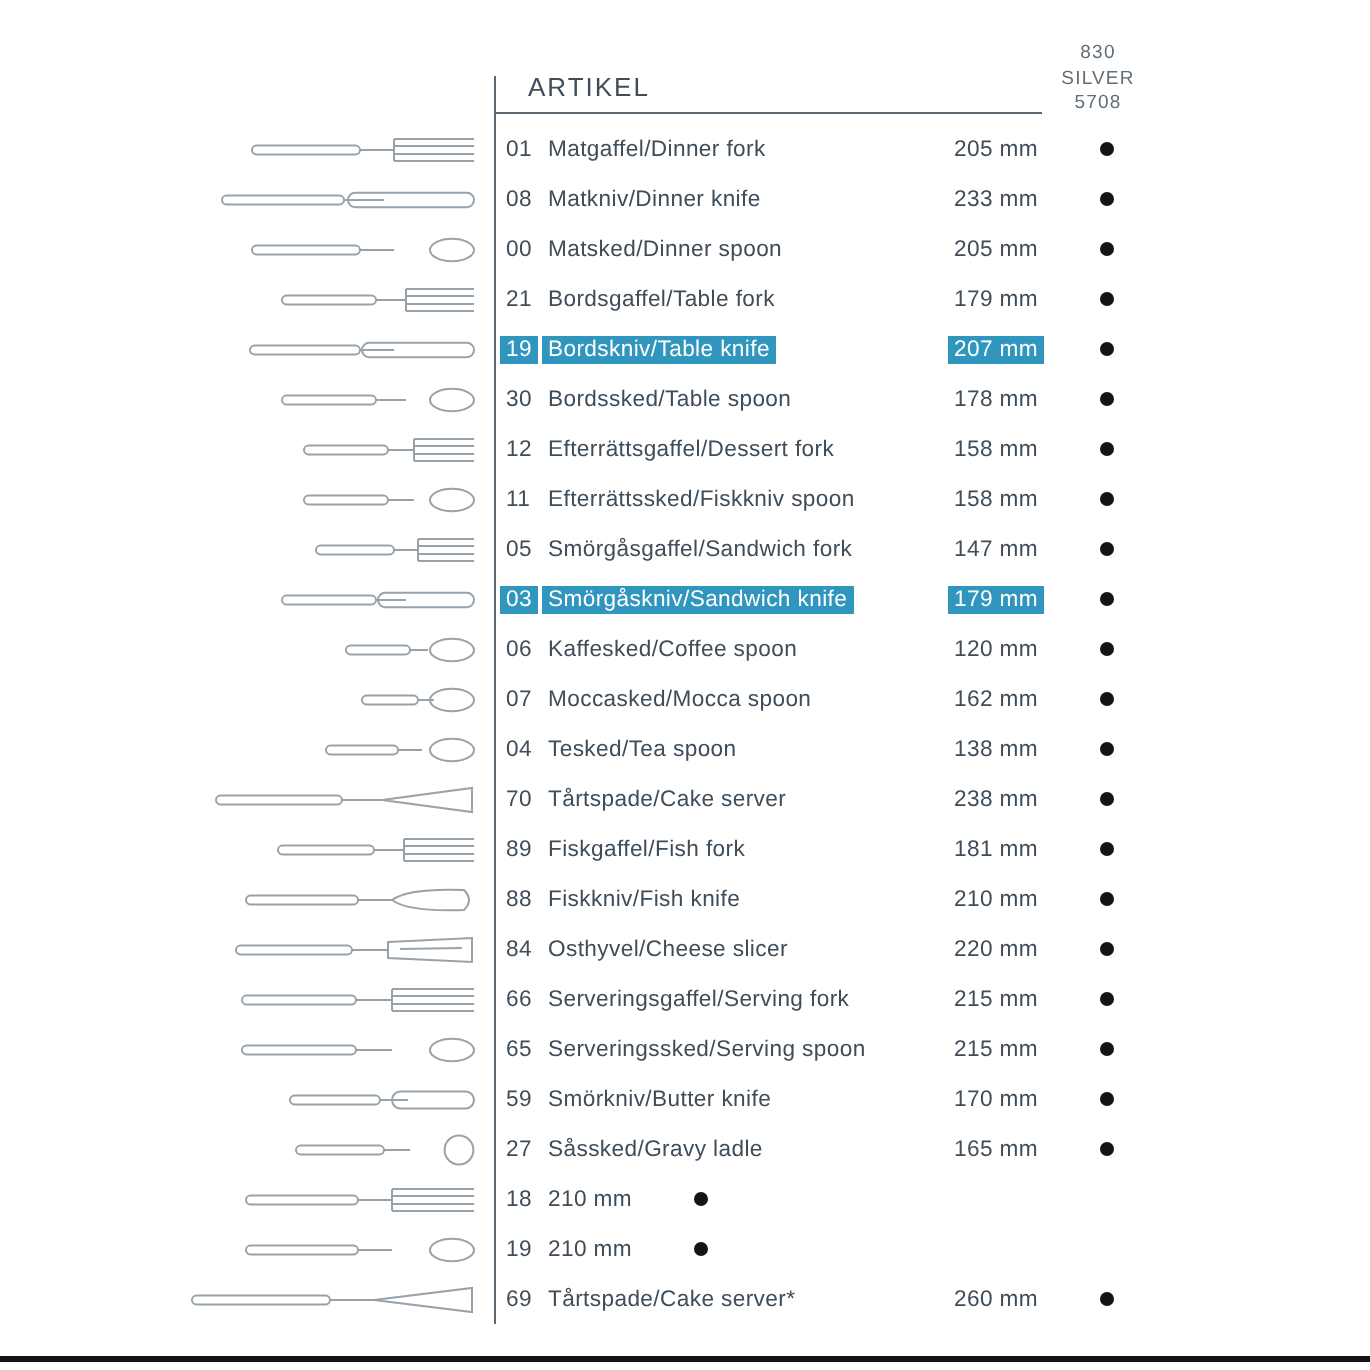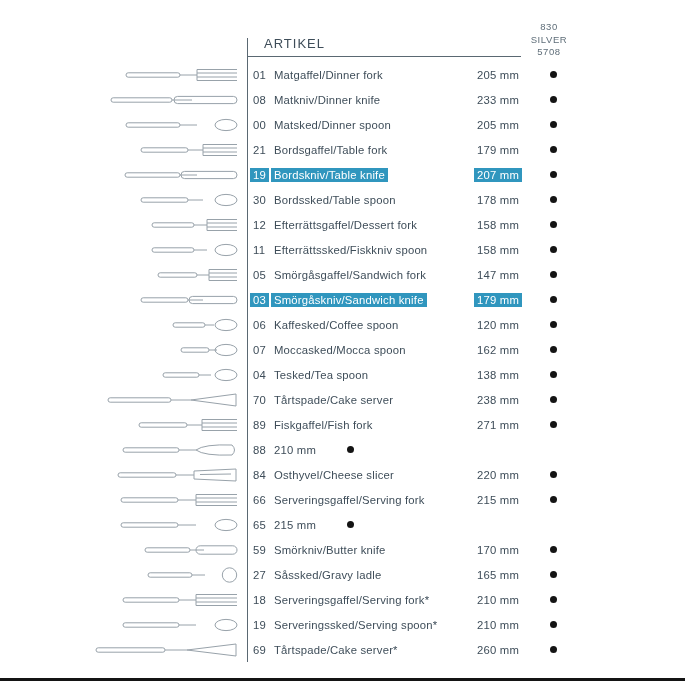--- a/index.html
+++ b/index.html
@@ -294,35 +294,36 @@
           <line x1="49" y1="9" x2="64" y2="9"></line>
           <line x1="64" y1="3.5" x2="64" y2="14.5"></line>
           <line x1="64" y1="3.5" x2="99" y2="3.5"></line>
           <line x1="64" y1="7" x2="99" y2="7"></line>
           <line x1="64" y1="11" x2="99" y2="11"></line>
           <line x1="64" y1="14.5" x2="99" y2="14.5"></line>
         </svg>
       </div>
     <div class="num"><span>89</span></div>
     <div class="name"><span>Fiskgaffel/Fish fork</span></div>
-    <div class="size"><span>271 mm</span></div>
+    <div class="size"><span>181 mm</span></div>
     <div class="dotcell">
         <span class="dot"></span>
       </div>
   </div>
 
   <div class="row">
     <div class="art">
         <svg width="116" height="18" viewBox="0 0 116 18" fill="none" stroke="#98a2aa" stroke-width="1">
           <rect x="1" y="6.8" width="56" height="4.4" rx="2.2"></rect>
           <line x1="57" y1="9" x2="74" y2="9"></line>
           <path d="M74 9 Q 82 3 110 4 Q 115 9 110 14 Q 82 15 74 9 Z"></path>
         </svg>
       </div>
     <div class="num"><span>88</span></div>
+    <div class="name"><span>Fiskkniv/Fish knife</span></div>
     <div class="size"><span>210 mm</span></div>
     <div class="dotcell">
         <span class="dot"></span>
       </div>
   </div>
 
   <div class="row">
     <div class="art">
         <svg width="121" height="18" viewBox="0 0 121 18" fill="none" stroke="#98a2aa" stroke-width="1">
           <rect x="1" y="6.8" width="58" height="4.4" rx="2.2"></rect>
@@ -361,20 +362,21 @@
 
   <div class="row">
     <div class="art">
         <svg width="118" height="18" viewBox="0 0 118 18" fill="none" stroke="#98a2aa" stroke-width="1">
           <rect x="1" y="6.8" width="57" height="4.4" rx="2.2"></rect>
           <line x1="58" y1="9" x2="76" y2="9"></line>
           <ellipse cx="106" cy="9" rx="11" ry="5.6"></ellipse>
         </svg>
       </div>
     <div class="num"><span>65</span></div>
+    <div class="name"><span>Serveringssked/Serving spoon</span></div>
     <div class="size"><span>215 mm</span></div>
     <div class="dotcell">
         <span class="dot"></span>
       </div>
   </div>
 
   <div class="row">
     <div class="art">
         <svg width="94" height="18" viewBox="0 0 94 18" fill="none" stroke="#98a2aa" stroke-width="1">
           <rect x="1" y="6.8" width="45" height="4.4" rx="2.2"></rect>
@@ -412,37 +414,35 @@
           <rect x="1" y="6.8" width="56" height="4.4" rx="2.2"></rect>
           <line x1="57" y1="9" x2="74" y2="9"></line>
           <line x1="74" y1="3.5" x2="74" y2="14.5"></line>
           <line x1="74" y1="3.5" x2="115" y2="3.5"></line>
           <line x1="74" y1="7" x2="115" y2="7"></line>
           <line x1="74" y1="11" x2="115" y2="11"></line>
           <line x1="74" y1="14.5" x2="115" y2="14.5"></line>
         </svg>
       </div>
     <div class="num"><span>18</span></div>
-    <div class="name"><span>Serveringsgaffel/Serving fork*</span></div>
     <div class="size"><span>210 mm</span></div>
     <div class="dotcell">
         <span class="dot"></span>
       </div>
   </div>
 
   <div class="row">
     <div class="art">
         <svg width="116" height="18" viewBox="0 0 116 18" fill="none" stroke="#98a2aa" stroke-width="1">
           <rect x="1" y="6.8" width="56" height="4.4" rx="2.2"></rect>
           <line x1="57" y1="9" x2="74" y2="9"></line>
           <ellipse cx="104" cy="9" rx="11" ry="5.6"></ellipse>
         </svg>
       </div>
     <div class="num"><span>19</span></div>
-    <div class="name"><span>Serveringssked/Serving spoon*</span></div>
     <div class="size"><span>210 mm</span></div>
     <div class="dotcell">
         <span class="dot"></span>
       </div>
   </div>
 
   <div class="row">
     <div class="art">
         <svg width="143" height="18" viewBox="0 0 143 18" fill="none" stroke="#98a2aa" stroke-width="1">
           <rect x="1" y="6.8" width="69" height="4.4" rx="2.2"></rect>

